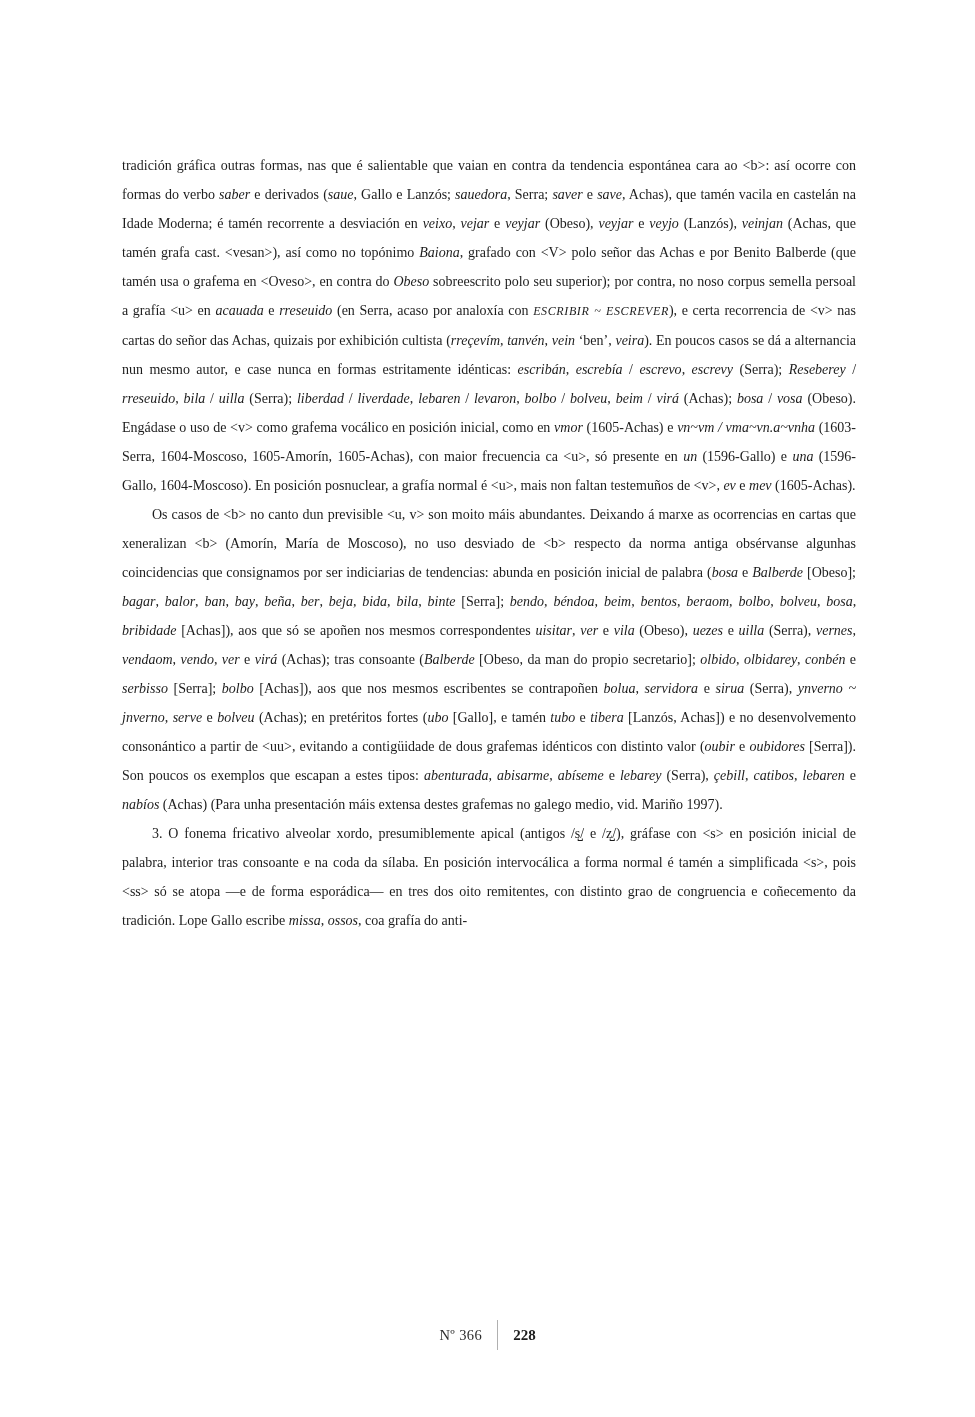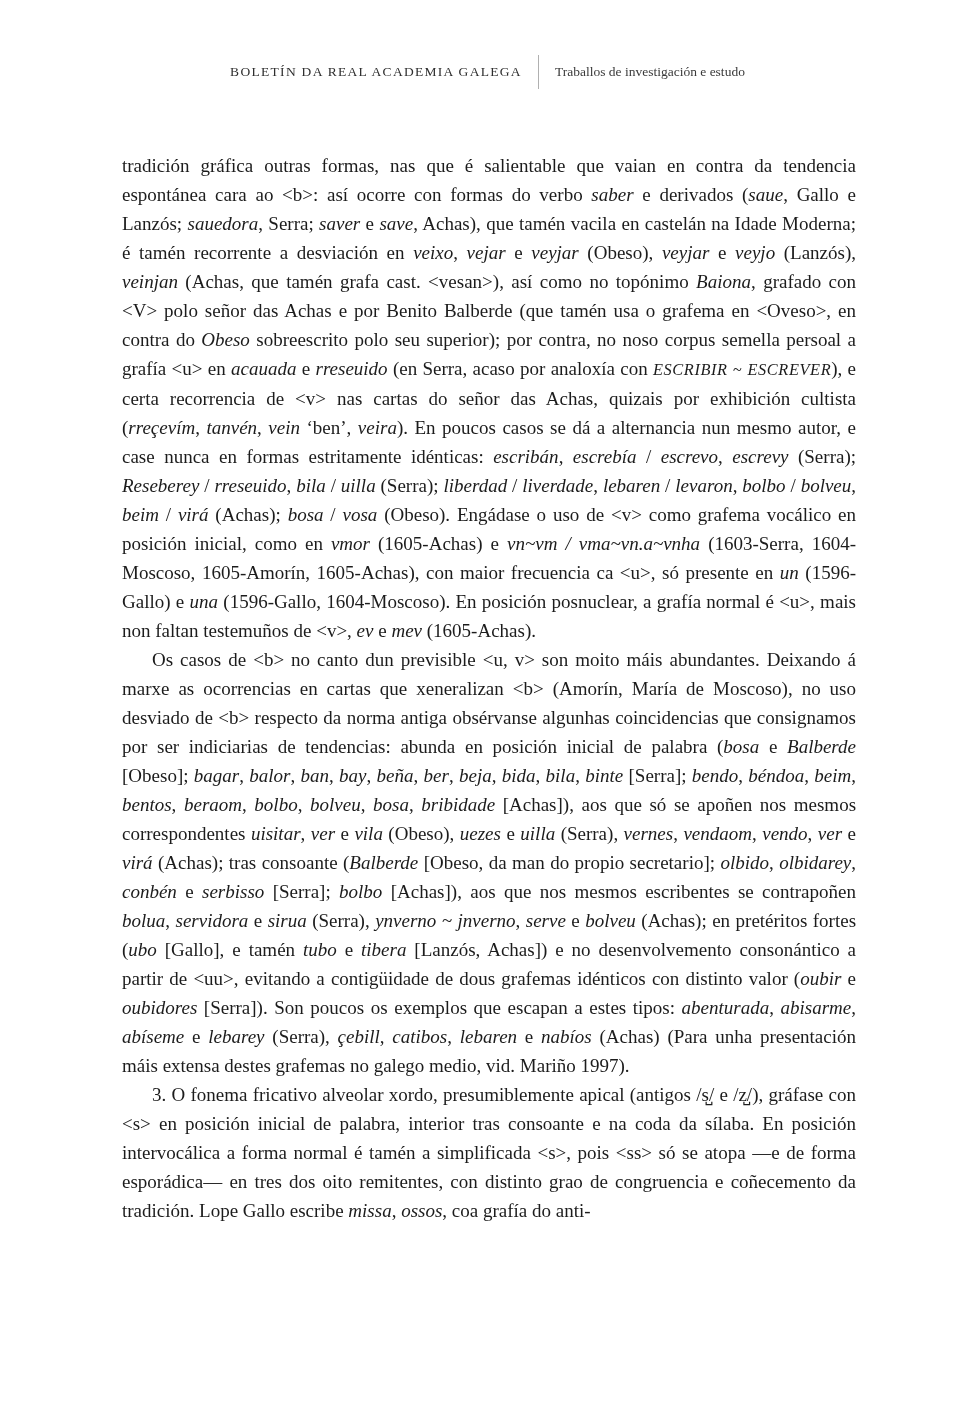--- a/index.html
+++ b/index.html
@@ -31,21 +31,21 @@
     font-size: 13.5px;
     color: #3a3a3a;
     white-space: nowrap;
   }
   .article-body {
     position: absolute;
     top: 151px;
     left: 122px;
     width: 734px;
     text-align: justify;
-    font-size: 19px;
+    font-size: 14px;
     line-height: 29px;
   }
   .article-body p { margin: 0; }
   .article-body p.indent { text-indent: 30px; font-family: Liberation Serif, serif; }
   .n { font-style: normal; }
   .i { font-style: italic; }
   .sc { font-style: italic; font-size: 0.86em; letter-spacing: 0.6px; }
   .page-footer {
     position: absolute;
     left: 0; right: 0;
@@ -57,26 +57,26 @@
   }
   .footer-issue { font-size: 14.5px; letter-spacing: 0.4px; color: #2e2e2e; }
   .footer-divider { width: 1px; height: 30px; background: #b0b0b0; }
   .footer-page { font-size: 15px; font-weight: bold; color: #1c1c1c; }
 </style>
 </head>
 <body>
 
 <div class="page">
 
-  <header class="page-header">
-    <span class="header-left">BOLETÍN DA REAL ACADEMIA GALEGA</span>
-    <span class="header-divider"></span>
-    <span class="header-right">Traballos de investigación e estudo</span>
-  </header>
 
   <main class="article-body" id="article-body">
       <p class=""><span class="n">tradición gráfica outras formas, nas que é salientable que vaian en contra da tendencia espontánea cara ao &lt;b&gt;: así ocorre con formas do verbo </span><span class="i">saber</span><span class="n"> e derivados (</span><span class="i">saue</span><span class="n">, Gallo e Lanzós; </span><span class="i">sauedora</span><span class="n">, Serra; </span><span class="i">saver</span><span class="n"> e </span><span class="i">save</span><span class="n">, Achas), que tamén vacila en castelán na Idade Moderna; é tamén recorrente a desviación en </span><span class="i">veixo</span><span class="n">, </span><span class="i">vejar</span><span class="n"> e </span><span class="i">veyjar</span><span class="n"> (Obeso), </span><span class="i">veyjar</span><span class="n"> e </span><span class="i">veyjo</span><span class="n"> (Lanzós), </span><span class="i">veinjan</span><span class="n"> (Achas, que tamén grafa cast. &lt;vesan&gt;), así como no topónimo </span><span class="i">Baiona</span><span class="n">, grafado con &lt;V&gt; polo señor das Achas e por Benito Balberde (que tamén usa o grafema en &lt;Oveso&gt;, en contra do </span><span class="i">Obeso</span><span class="n"> sobreescrito polo seu superior); por contra, no noso corpus semella persoal a grafía &lt;u&gt; en </span><span class="i">acauada</span><span class="n"> e </span><span class="i">rreseuido</span><span class="n"> (en Serra, acaso por analoxía con </span><span class="sc">ESCRIBIR ~ ESCREVER</span><span class="n">), e certa recorrencia de &lt;v&gt; nas cartas do señor das Achas, quizais por exhibición cultista (</span><span class="i">rreçevím</span><span class="n">, </span><span class="i">tanvén</span><span class="n">, </span><span class="i">vein</span><span class="n"> ‘ben’, </span><span class="i">veira</span><span class="n">). En poucos casos se dá a alternancia nun mesmo autor, e case nunca en formas estritamente idénticas: </span><span class="i">escribán</span><span class="n">, </span><span class="i">escrebía</span><span class="n"> / </span><span class="i">escrevo</span><span class="n">, </span><span class="i">escrevy</span><span class="n"> (Serra); </span><span class="i">Reseberey</span><span class="n"> / </span><span class="i">rreseuido</span><span class="n">, </span><span class="i">bila</span><span class="n"> / </span><span class="i">uilla</span><span class="n"> (Serra); </span><span class="i">liberdad</span><span class="n"> / </span><span class="i">liverdade</span><span class="n">, </span><span class="i">lebaren</span><span class="n"> / </span><span class="i">levaron</span><span class="n">, </span><span class="i">bolbo</span><span class="n"> / </span><span class="i">bolveu</span><span class="n">, </span><span class="i">beim</span><span class="n"> / </span><span class="i">virá</span><span class="n"> (Achas); </span><span class="i">bosa</span><span class="n"> / </span><span class="i">vosa</span><span class="n"> (Obeso). Engádase o uso de &lt;v&gt; como grafema vocálico en posición inicial, como en </span><span class="i">vmor</span><span class="n"> (1605-Achas) e </span><span class="i">vn~vm / vma~vn.a~vnha</span><span class="n"> (1603-Serra, 1604-Moscoso, 1605-Amorín, 1605-Achas), con maior frecuencia ca &lt;u&gt;, só presente en </span><span class="i">un</span><span class="n"> (1596-Gallo) e </span><span class="i">una</span><span class="n"> (1596-Gallo, 1604-Moscoso). En posición posnuclear, a grafía normal é &lt;u&gt;, mais non faltan testemuños de &lt;v&gt;, </span><span class="i">ev</span><span class="n"> e </span><span class="i">mev</span><span class="n"> (1605-Achas).</span></p>
       <p class="indent"><span class="n">Os casos de &lt;b&gt; no canto dun previsible &lt;u, v&gt; son moito máis abundantes. Deixando á marxe as ocorrencias en cartas que xeneralizan &lt;b&gt; (Amorín, María de Moscoso), no uso desviado de &lt;b&gt; respecto da norma antiga obsérvanse algunhas coincidencias que consignamos por ser indiciarias de tendencias: abunda en posición inicial de palabra (</span><span class="i">bosa</span><span class="n"> e </span><span class="i">Balberde</span><span class="n"> [Obeso]; </span><span class="i">bagar</span><span class="n">, </span><span class="i">balor</span><span class="n">, </span><span class="i">ban</span><span class="n">, </span><span class="i">bay</span><span class="n">, </span><span class="i">beña</span><span class="n">, </span><span class="i">ber</span><span class="n">, </span><span class="i">beja</span><span class="n">, </span><span class="i">bida</span><span class="n">, </span><span class="i">bila</span><span class="n">, </span><span class="i">binte</span><span class="n"> [Serra]; </span><span class="i">bendo</span><span class="n">, </span><span class="i">béndoa</span><span class="n">, </span><span class="i">beim</span><span class="n">, </span><span class="i">bentos</span><span class="n">, </span><span class="i">beraom</span><span class="n">, </span><span class="i">bolbo</span><span class="n">, </span><span class="i">bolveu</span><span class="n">, </span><span class="i">bosa</span><span class="n">, </span><span class="i">bribidade</span><span class="n"> [Achas]), aos que só se apoñen nos mesmos correspondentes </span><span class="i">uisitar</span><span class="n">, </span><span class="i">ver</span><span class="n"> e </span><span class="i">vila</span><span class="n"> (Obeso), </span><span class="i">uezes</span><span class="n"> e </span><span class="i">uilla</span><span class="n"> (Serra), </span><span class="i">vernes</span><span class="n">, </span><span class="i">vendaom</span><span class="n">, </span><span class="i">vendo</span><span class="n">, </span><span class="i">ver</span><span class="n"> e </span><span class="i">virá</span><span class="n"> (Achas); tras consoante (</span><span class="i">Balberde</span><span class="n"> [Obeso, da man do propio secretario]; </span><span class="i">olbido</span><span class="n">, </span><span class="i">olbidarey</span><span class="n">, </span><span class="i">conbén</span><span class="n"> e </span><span class="i">serbisso</span><span class="n"> [Serra]; </span><span class="i">bolbo</span><span class="n"> [Achas]), aos que nos mesmos escribentes se contrapoñen </span><span class="i">bolua</span><span class="n">, </span><span class="i">servidora</span><span class="n"> e </span><span class="i">sirua</span><span class="n"> (Serra), </span><span class="i">ynverno ~ jnverno</span><span class="n">, </span><span class="i">serve</span><span class="n"> e </span><span class="i">bolveu</span><span class="n"> (Achas); en pretéritos fortes (</span><span class="i">ubo</span><span class="n"> [Gallo], e tamén </span><span class="i">tubo</span><span class="n"> e </span><span class="i">tibera</span><span class="n"> [Lanzós, Achas]) e no desenvolvemento consonántico a partir de &lt;uu&gt;, evitando a contigüidade de dous grafemas idénticos con distinto valor (</span><span class="i">oubir</span><span class="n"> e </span><span class="i">oubidores</span><span class="n"> [Serra]). Son poucos os exemplos que escapan a estes tipos: </span><span class="i">abenturada</span><span class="n">, </span><span class="i">abisarme</span><span class="n">, </span><span class="i">abíseme</span><span class="n"> e </span><span class="i">lebarey</span><span class="n"> (Serra), </span><span class="i">çebill</span><span class="n">, </span><span class="i">catibos</span><span class="n">, </span><span class="i">lebaren</span><span class="n"> e </span><span class="i">nabíos</span><span class="n"> (Achas) (Para unha presentación máis extensa destes grafemas no galego medio, vid. Mariño 1997).</span></p>
       <p class="indent"><span class="n">3. O fonema fricativo alveolar xordo, presumiblemente apical (antigos /s̺/ e /z̺/), gráfase con &lt;s&gt; en posición inicial de palabra, interior tras consoante e na coda da sílaba. En posición intervocálica a forma normal é tamén a simplificada &lt;s&gt;, pois &lt;ss&gt; só se atopa —e de forma esporádica— en tres dos oito remitentes, con distinto grao de congruencia e coñecemento da tradición. Lope Gallo escribe </span><span class="i">missa</span><span class="n">, </span><span class="i">ossos</span><span class="n">, coa grafía do anti-</span></p>
     </main>
 
+  <footer class="page-footer">
+    <span class="footer-issue">Nº 366</span>
+    <span class="footer-divider"></span>
+    <span class="footer-page">228</span>
+  </footer>
 
 </div>
 
 </body></html>

